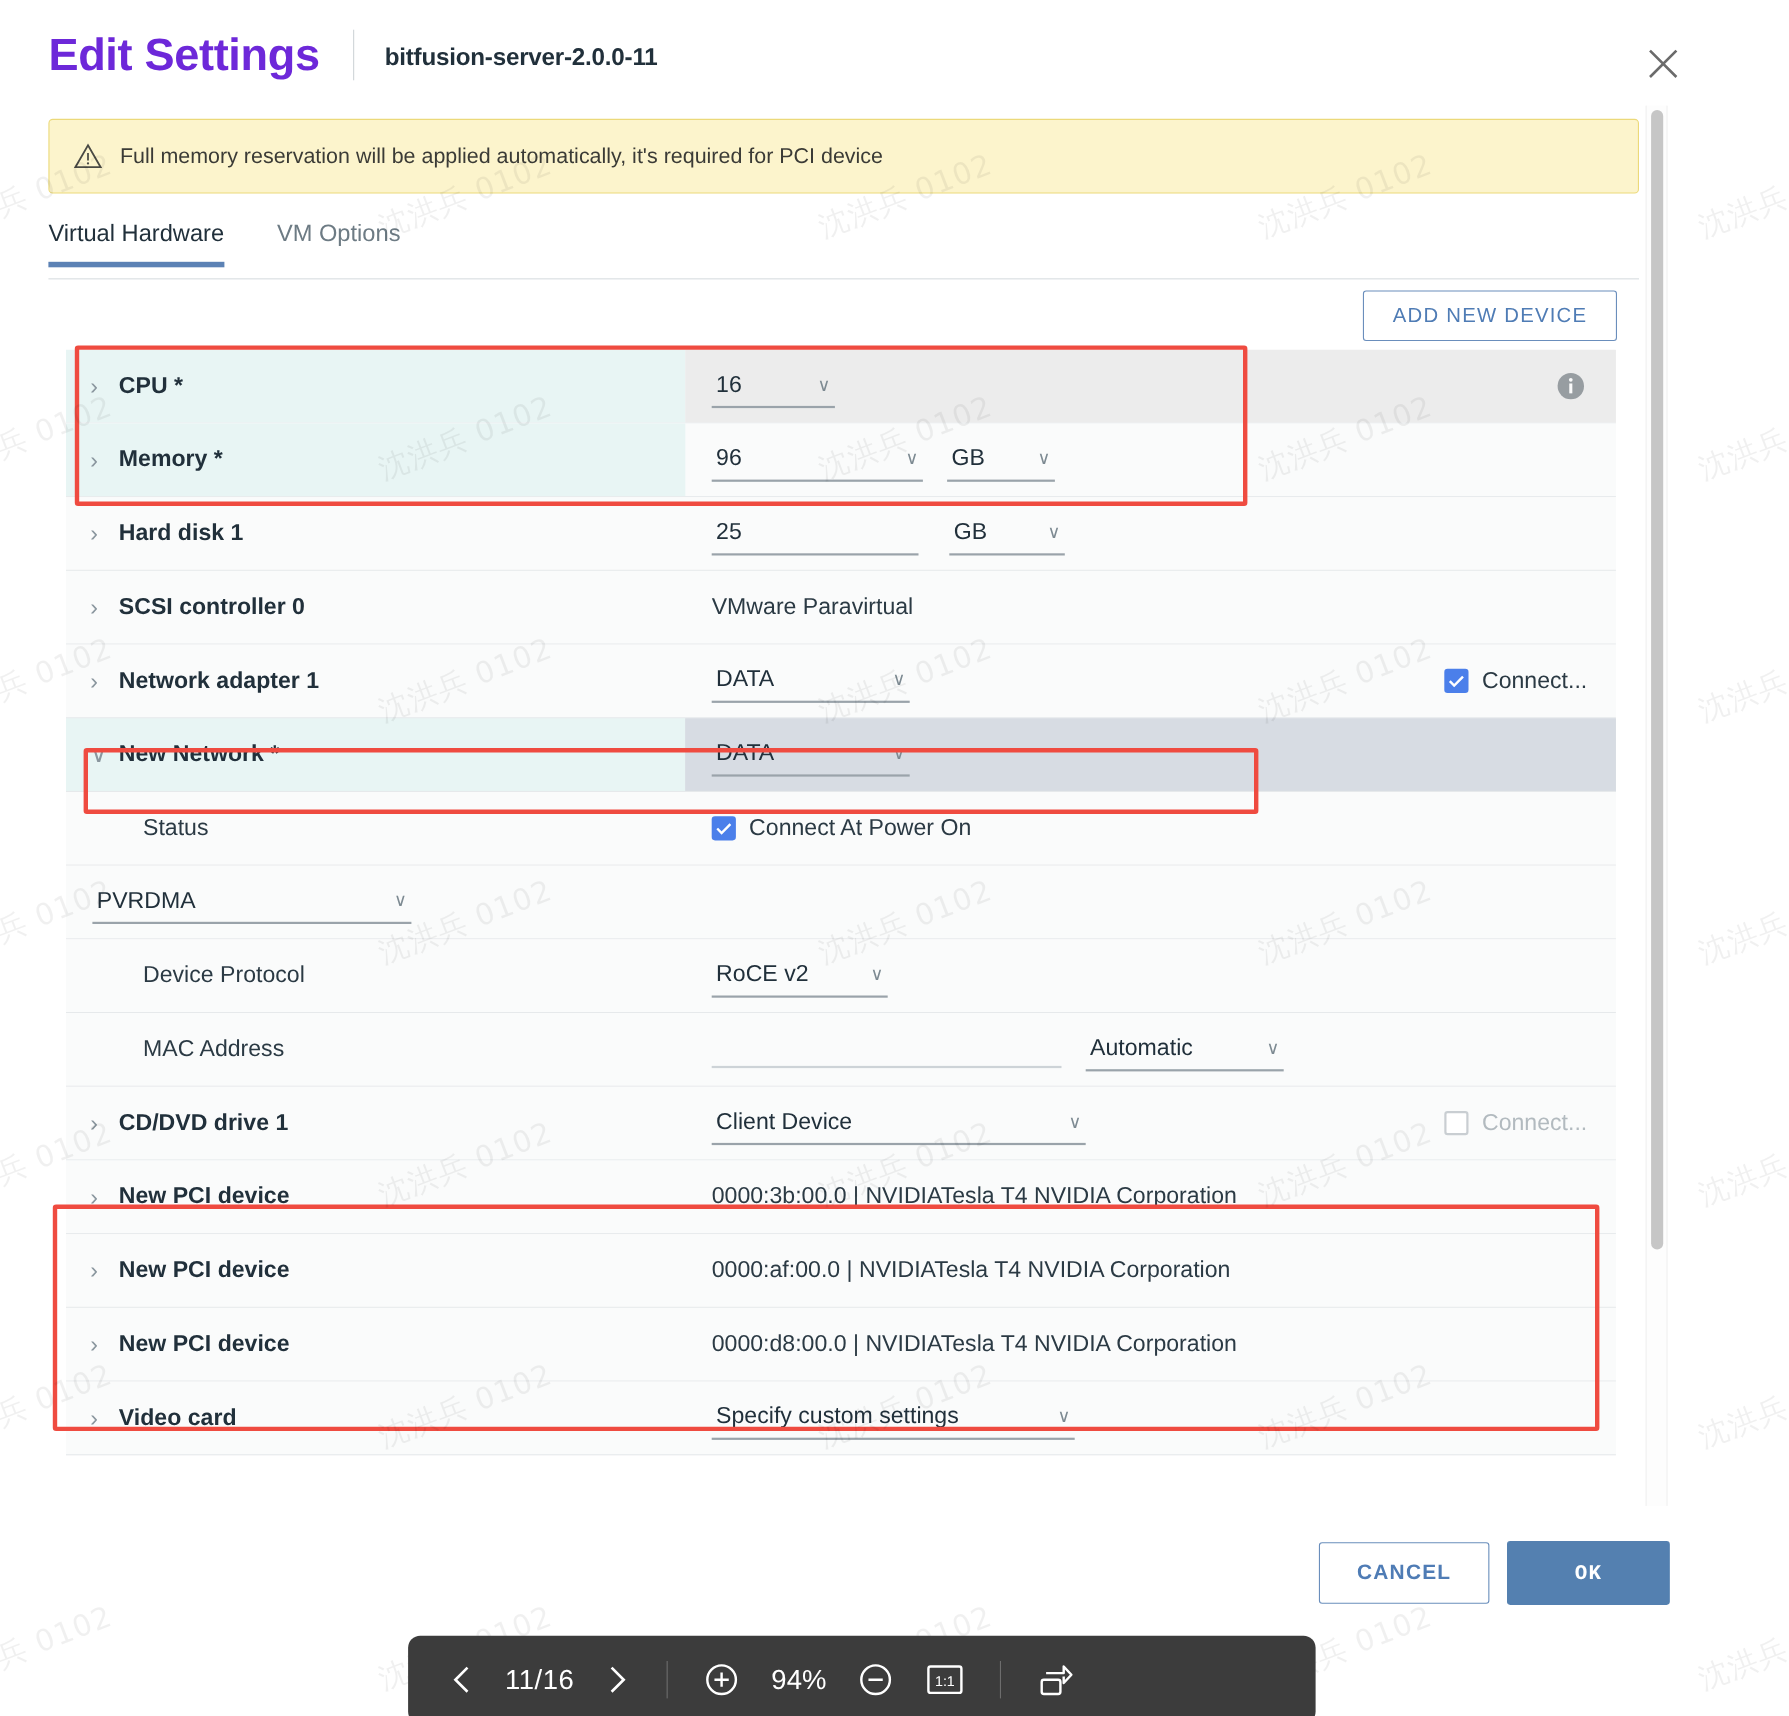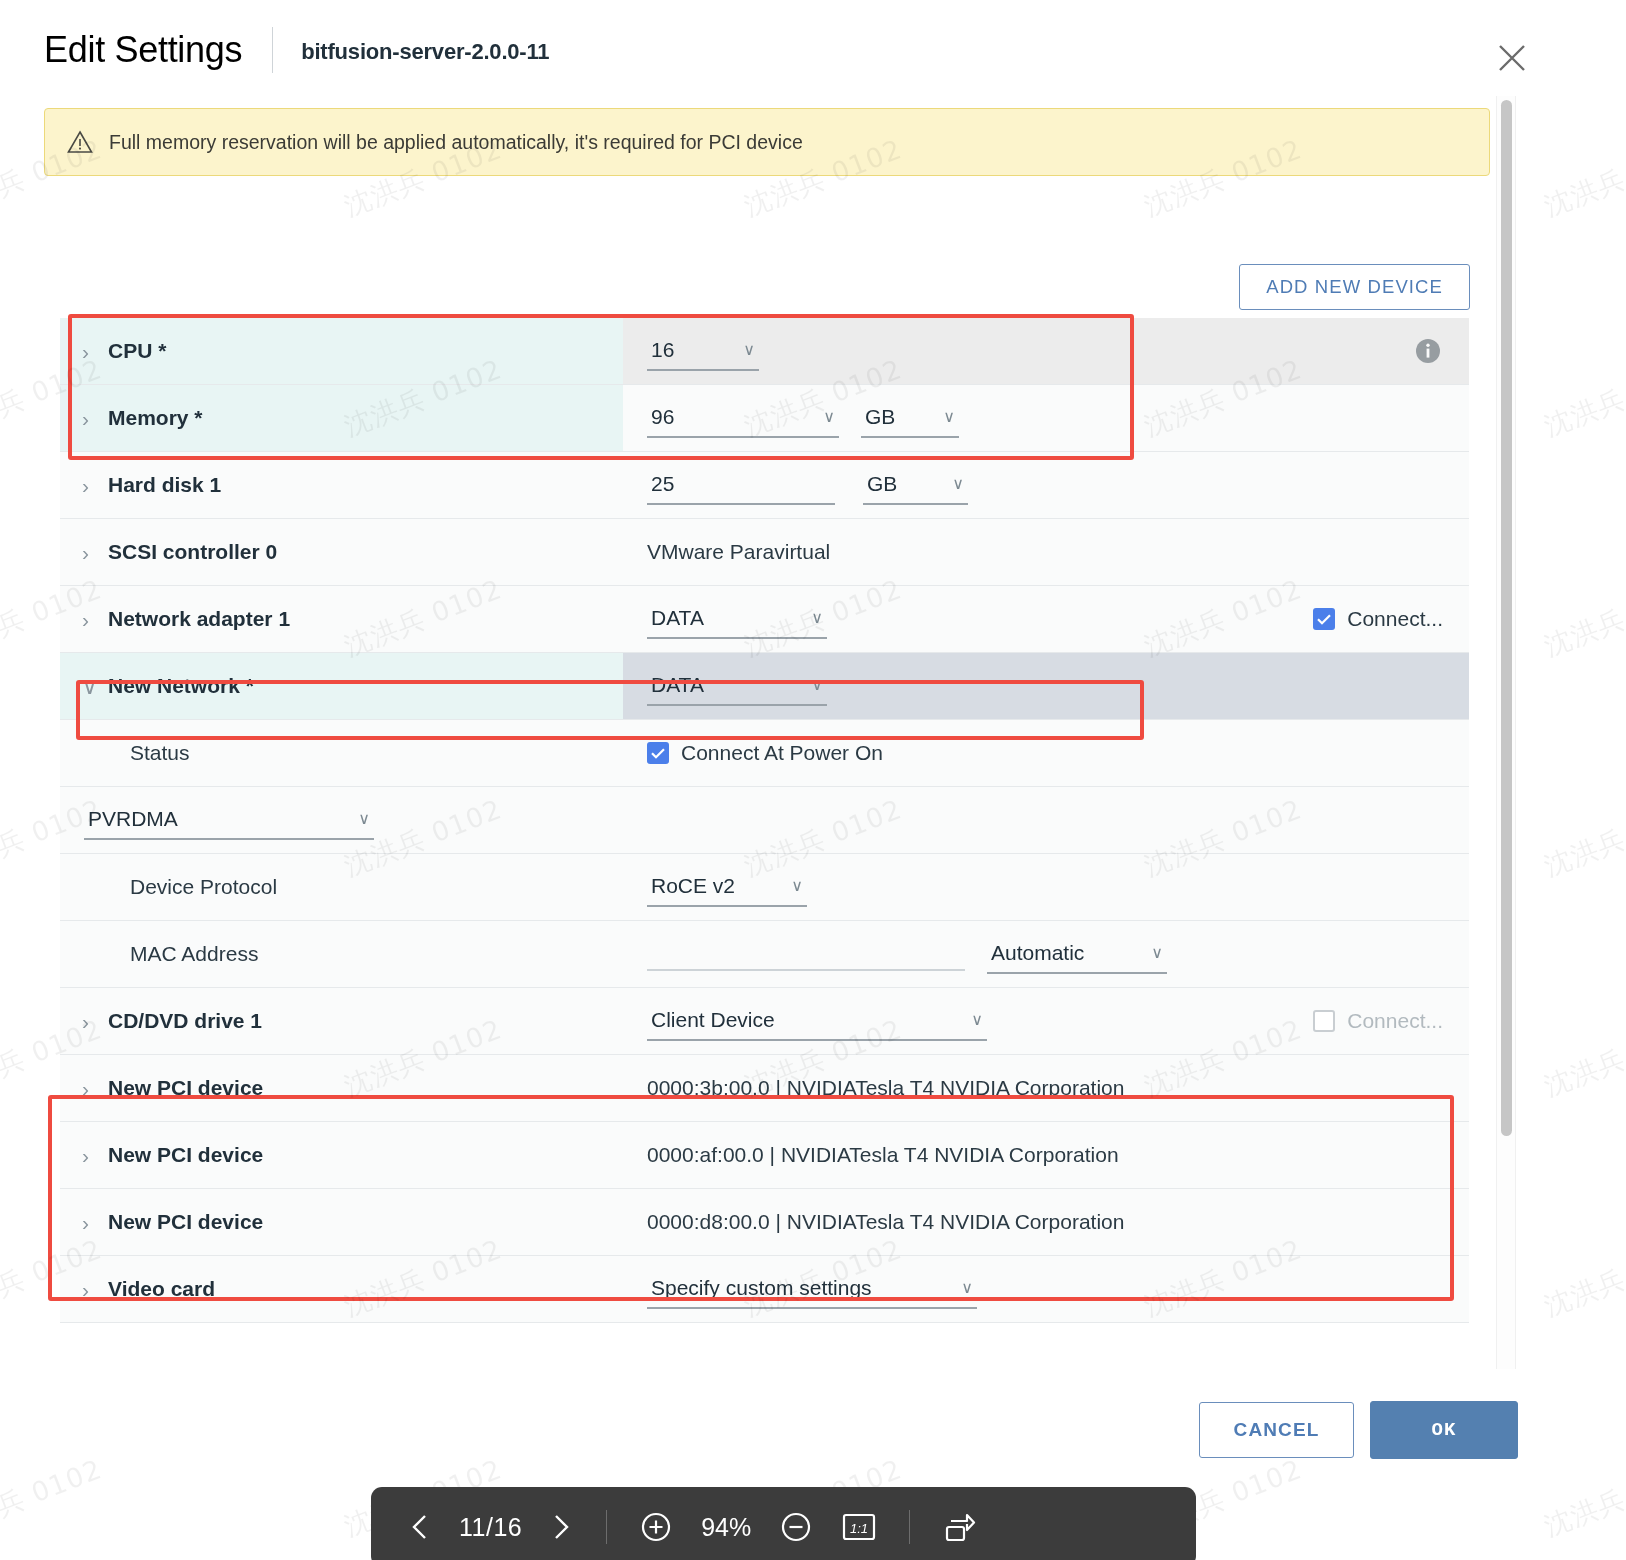--- a/index.html
+++ b/index.html
@@ -37,21 +37,21 @@
 
   
   .header {
     position: absolute; left: 0; top: 0;
     width: 1626px; height: 100px;
     display: flex; align-items: center;
     padding-left: 44px;
     z-index: 5;
   }
   .title {
-    font-size: 36px; color: #000000; font-weight: 400;
+    font-size: 41px; color: #6d28d9; font-weight: 700;
     letter-spacing: -0.3px;
   }
   .title-sep {
     width: 1px; height: 46px; background: #cfd4d8;
     margin: 0 28px 0 30px;
   }
   .subtitle {
     font-size: 22px; color: #21303b; font-weight: 700;
     letter-spacing: -0.2px; margin-top: 4px;
   }
@@ -255,21 +255,20 @@
     display: flex; align-items: center;
     padding: 0 30px;
     z-index: 45;
     color: #fff;
   }
   .tb-item {
     display: flex; align-items: flex-start; justify-content: center;
     color: #fff; cursor: pointer;
     font-size: 25px;
     padding: 0 6px;
-    font-style: italic;
   }
   .tb-page { font-size: 25px; margin: 0 20px; letter-spacing: .5px; }
   .tb-zoom { font-size: 25px; margin: 0 22px; }
   .tb-div {
     width: 1px; height: 34px; background: #6d6d6d; margin: 0 26px;
   }
   .tb-gap { width: 16px; }
 </style>
 </head>
 <body>
@@ -289,20 +288,24 @@
 
   <div class="alert">
     <svg width="26" height="24" viewBox="0 0 26 24">
       <path d="M13 2 L24.5 22 L1.5 22 Z" fill="none" stroke="#4a4a44" stroke-width="1.6"></path>
       <path d="M13 9 L13 16" stroke="#4a4a44" stroke-width="1.6"></path>
       <circle cx="13" cy="18.6" r="1.05" fill="#4a4a44"></circle>
     </svg>
     <div class="alert-text">Full memory reservation will be applied automatically, it's required for PCI device</div>
   </div>
 
+  <div class="tabs">
+    <div class="tab active">Virtual Hardware</div>
+    <div class="tab">VM Options</div>
+  </div>
 
   <div class="add-device">ADD NEW DEVICE</div>
 
   <div class="table">
 
     <div class="row hl-label hl-value-grey">
       <div class="cell-label">
         <span class="caret">›</span>
         <span class="lbl">CPU *</span>
       </div>

